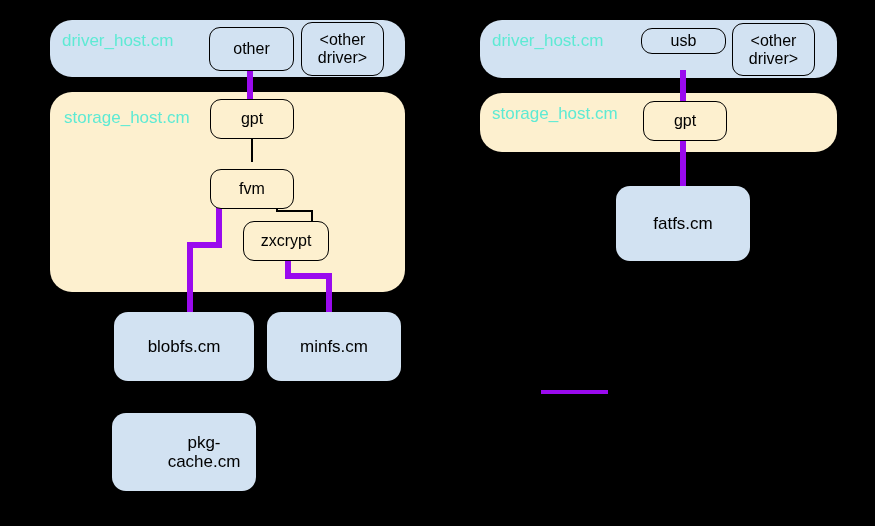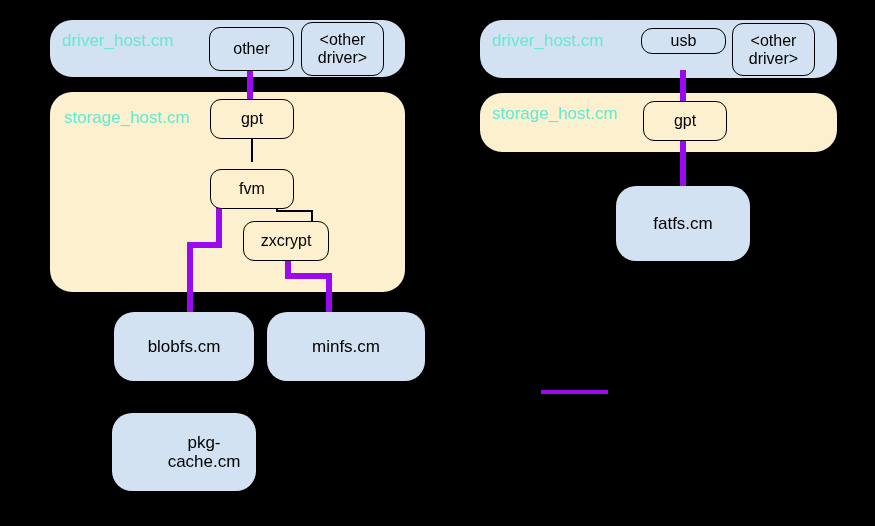--- a/index.html
+++ b/index.html
@@ -54,21 +54,21 @@
     border-radius: 11px;
     border: 1.4px solid #000000;
     font-size: 16px;
     z-index: 5;
   }
   .chip.blue  { background: #d2e2f2; }
   .chip.cream { background: #fdf0cf; }
 
   
   .comp {
-    border-radius: 20px;
+    border-radius: 14px;
     background: #d2e2f2;
     font-size: 17px;
     z-index: 3;
   }
 
   
   .edge {
     position: absolute;
   }
   .edge.purple { background: #9a0aee; }
@@ -116,21 +116,21 @@
   <div class="edge purple under" style="left:216px; top:200px; width:6px; height:48px;"></div>
   <div class="edge purple under" style="left:187px; top:242px; width:35px; height:6px;"></div>
   <div class="edge purple under" style="left:187px; top:242px; width:6px; height:74px;"></div>
 
   <div class="edge purple under" style="left:285px; top:259px; width:6px; height:20px;"></div>
   <div class="edge purple under" style="left:285px; top:273px; width:47px; height:6px;"></div>
   <div class="edge purple under" style="left:326px; top:273px; width:6px; height:43px;"></div>
 
   <div class="node comp" style="left:114px; top:312px; width:140px; height:69px;">blobfs.cm</div>
 
-  <div class="node comp" style="left:267px; top:312px; width:158px; height:69px;">minfs.cm</div>
+  <div class="node comp" style="left:267px; top:312px; width:134px; height:69px;">minfs.cm</div>
 
   <div class="node comp" style="left:112px; top:413px; width:144px; height:78px;padding-left:40px;">pkg-cache.cm</div>
 
   <div class="node panel blue" style="left:480px; top:20px; width:357px; height:58px;"></div>
   <div class="panel-label" style="left:492px; top:31px;">driver_host.cm</div>
 
   <div class="node chip blue" style="left:641px; top:28px; width:85px; height:26px;">usb</div>
 
   <div class="node chip blue" style="left:732px; top:23px; width:83px; height:53px;">&lt;other
 driver&gt;</div>

